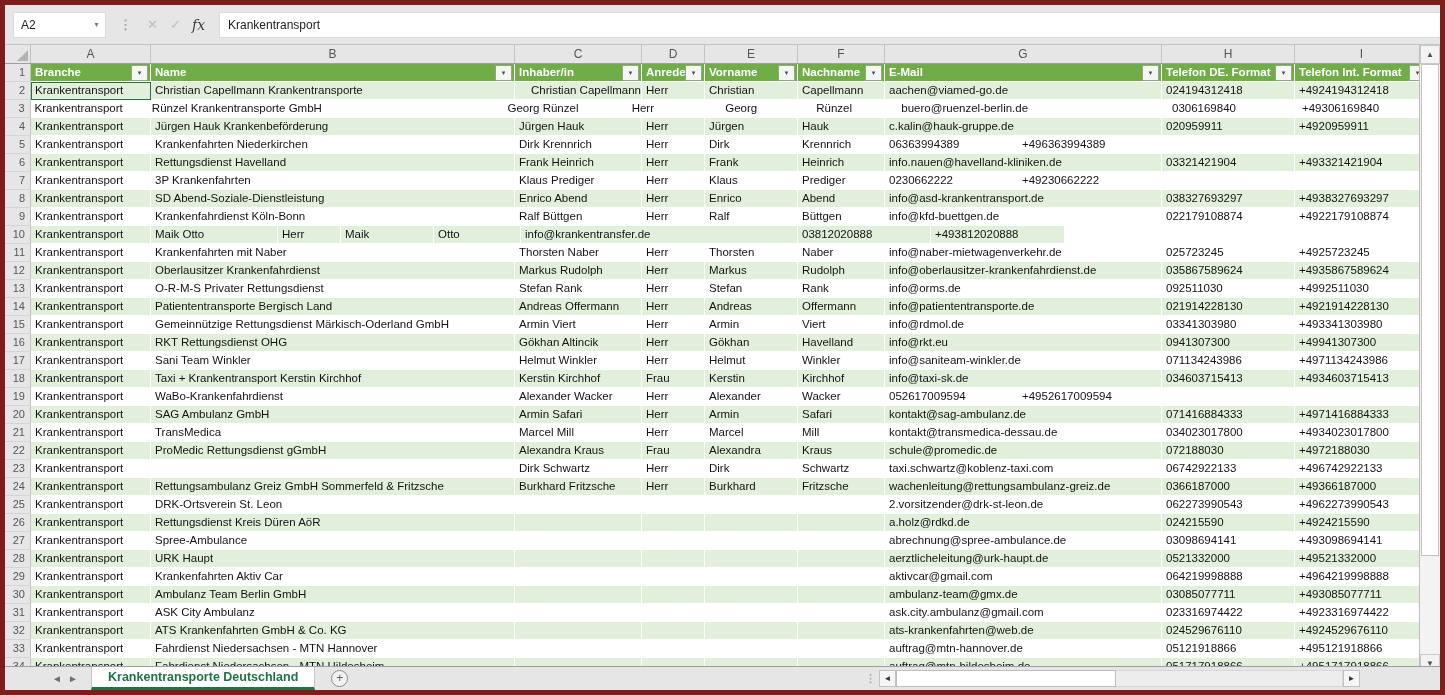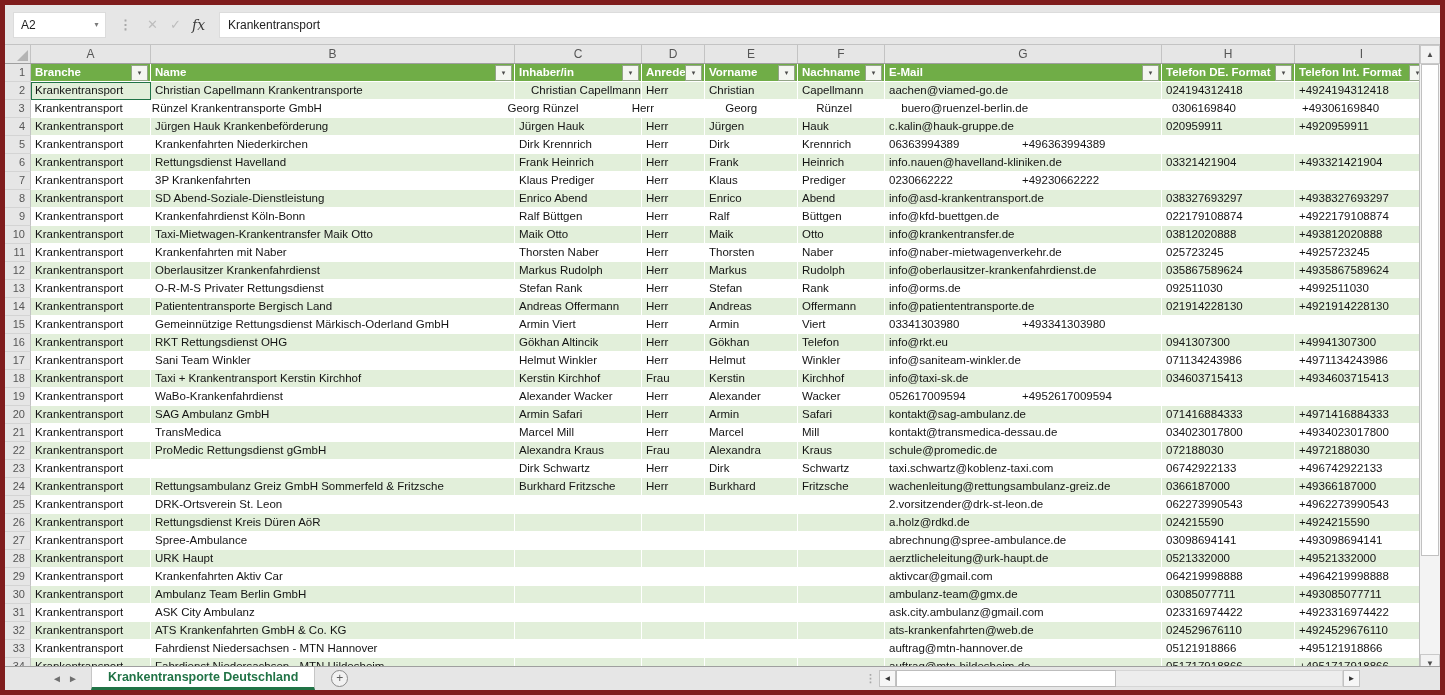--- a/index.html
+++ b/index.html
@@ -200,21 +200,20 @@
           <div class="cell" style="width: 63px;">Herr</div>
           <div class="cell" style="width: 93px;">Ralf</div>
           <div class="cell" style="width: 87px;">Büttgen</div>
           <div class="cell" style="width: 277px;">info@kfd-buettgen.de</div>
           <div class="cell" style="width: 133px;">022179108874</div>
           <div class="cell" style="width: 134px;">+4922179108874</div>
         </div>
         <div class="srow band">
           <div class="rownum">10</div>
           <div class="cell" style="width: 120px;">Krankentransport</div>
-          <div class="cell" style="width: 364px;">Taxi-Mietwagen-Krankentransfer Maik Otto</div>
           <div class="cell" style="width: 127px;">Maik Otto</div>
           <div class="cell" style="width: 63px;">Herr</div>
           <div class="cell" style="width: 93px;">Maik</div>
           <div class="cell" style="width: 87px;">Otto</div>
           <div class="cell" style="width: 277px;">info@krankentransfer.de</div>
           <div class="cell" style="width: 133px;">03812020888</div>
           <div class="cell" style="width: 134px;">+493812020888</div>
         </div>
         <div class="srow plain">
           <div class="rownum">11</div>
@@ -265,31 +264,32 @@
           <div class="cell" style="width: 134px;">+4921914228130</div>
         </div>
         <div class="srow plain">
           <div class="rownum">15</div>
           <div class="cell" style="width: 120px;">Krankentransport</div>
           <div class="cell" style="width: 364px;">Gemeinnützige Rettungsdienst Märkisch-Oderland GmbH</div>
           <div class="cell" style="width: 127px;">Armin Viert</div>
           <div class="cell" style="width: 63px;">Herr</div>
           <div class="cell" style="width: 93px;">Armin</div>
           <div class="cell" style="width: 87px;">Viert</div>
+          <div class="cell" style="width: 277px;">info@rdmol.de</div>
           <div class="cell" style="width: 133px;">03341303980</div>
           <div class="cell" style="width: 134px;">+493341303980</div>
         </div>
         <div class="srow band">
           <div class="rownum">16</div>
           <div class="cell" style="width: 120px;">Krankentransport</div>
           <div class="cell" style="width: 364px;">RKT Rettungsdienst OHG</div>
           <div class="cell" style="width: 127px;">Gökhan Altincik</div>
           <div class="cell" style="width: 63px;">Herr</div>
           <div class="cell" style="width: 93px;">Gökhan</div>
-          <div class="cell" style="width: 87px;">Telefon</div>
+          <div class="cell" style="width: 87px;">Havelland</div>
           <div class="cell" style="width: 277px;">info@rkt.eu</div>
           <div class="cell" style="width: 133px;">0941307300</div>
           <div class="cell" style="width: 134px;">+49941307300</div>
         </div>
         <div class="srow plain">
           <div class="rownum">17</div>
           <div class="cell" style="width: 120px;">Krankentransport</div>
           <div class="cell" style="width: 364px;">Sani Team Winkler</div>
           <div class="cell" style="width: 127px;">Helmut Winkler</div>
           <div class="cell" style="width: 63px;">Herr</div>

